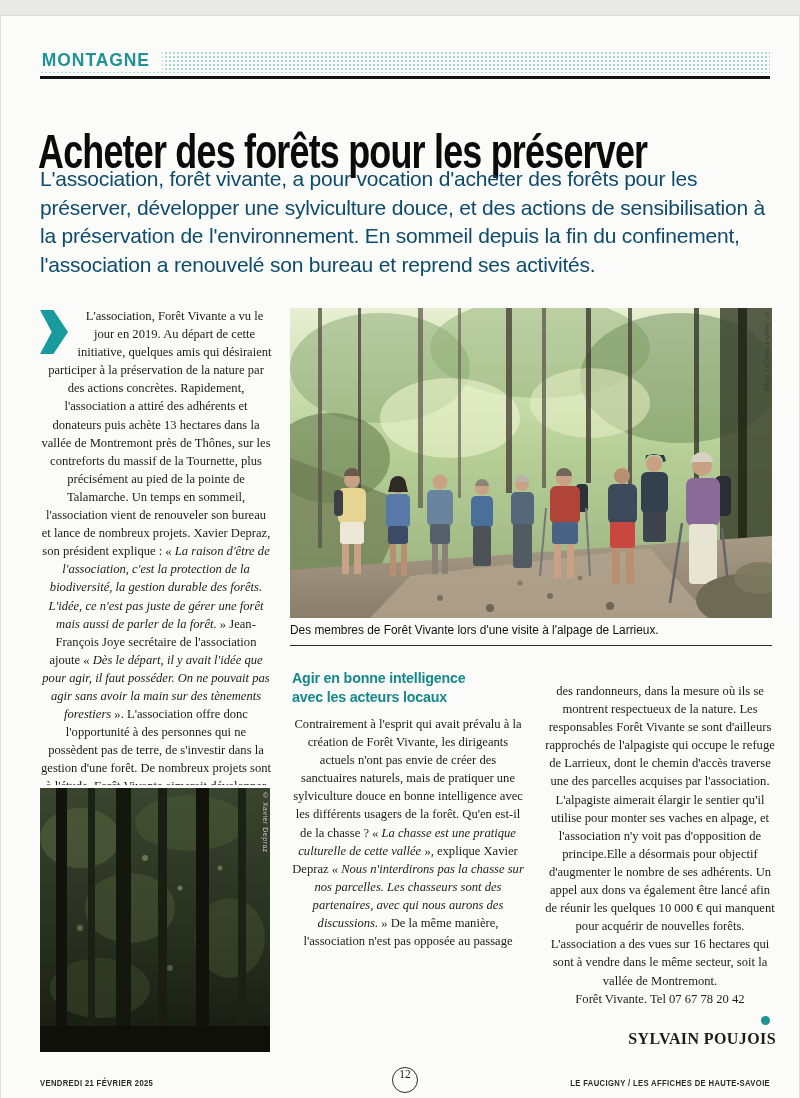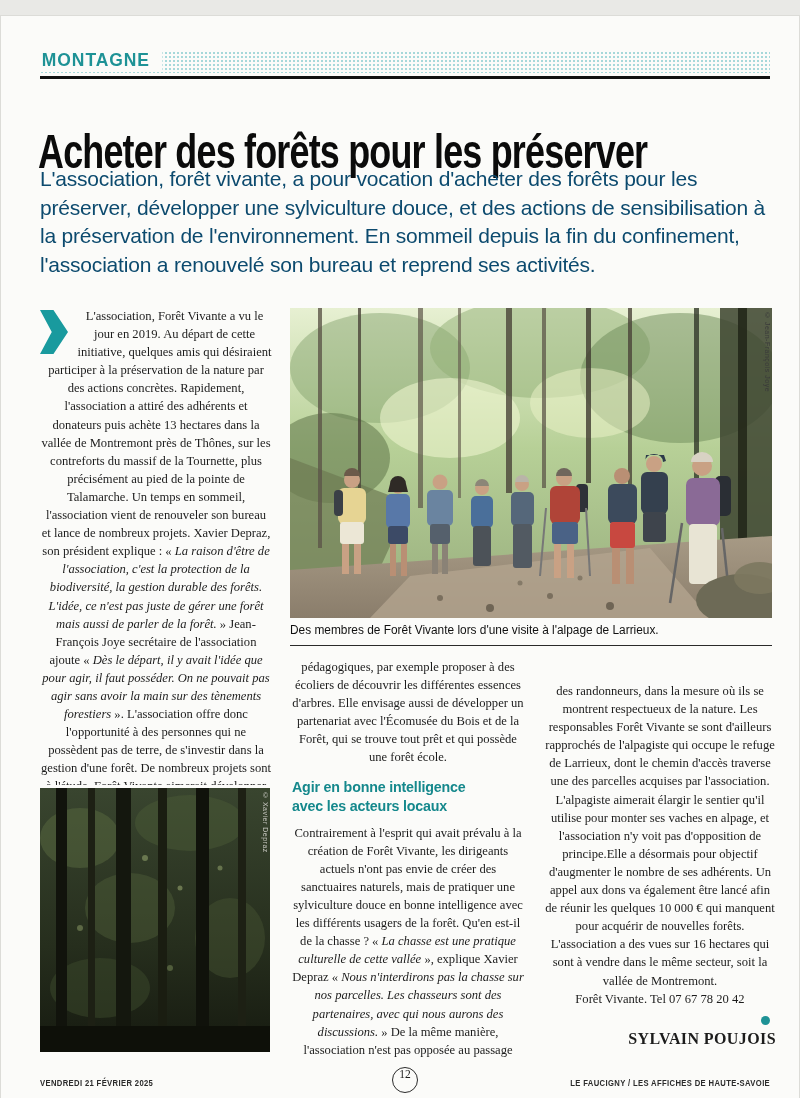--- a/index.html
+++ b/index.html
@@ -213,21 +213,20 @@
 
       <ellipse cx="452" cy="292" rx="46" ry="26" fill="#6d6a56"></ellipse>
       <ellipse cx="470" cy="270" rx="26" ry="16" fill="#7c785f" opacity=".9"></ellipse>
     </svg>
     <span class="photo-credit credit-dark">© Jean-François Joye</span>
   </div>
   <div class="caption">Des membres de Forêt Vivante lors d'une visite à l'alpage de Larrieux.</div>
   <div class="caption-rule"></div>
 
   <div class="col col2">
-    <p>pédagogiques, par exemple proposer à des écoliers de découvrir les différentes essences d'arbres. Elle envisage aussi de développer un partenariat avec l'Écomusée du Bois et de la Forêt, qui se trouve tout prêt et qui possède une forêt école.</p>
     <h2 class="subhead">
       <span>Agir en bonne intelligence</span><br>
       <span>avec les acteurs locaux</span>
     </h2>
     <p>
       <span>Contrairement à l'esprit qui avait prévalu à la création de Forêt Vivante, les dirigeants actuels n'ont pas envie de créer des sanctuaires naturels, mais de pratiquer une sylviculture douce en bonne intelligence avec les différents usagers de la forêt. Qu'en est-il de la chasse ? « </span>
       <span class="seg-i">La chasse est une pratique culturelle de cette vallée</span>
       <span> », explique Xavier Depraz « </span>
       <span class="seg-i">Nous n'interdirons pas la chasse sur nos parcelles. Les chasseurs sont des partenaires, avec qui nous aurons des discussions.</span>
       <span> » De la même manière, l'association n'est pas opposée au passage</span>

